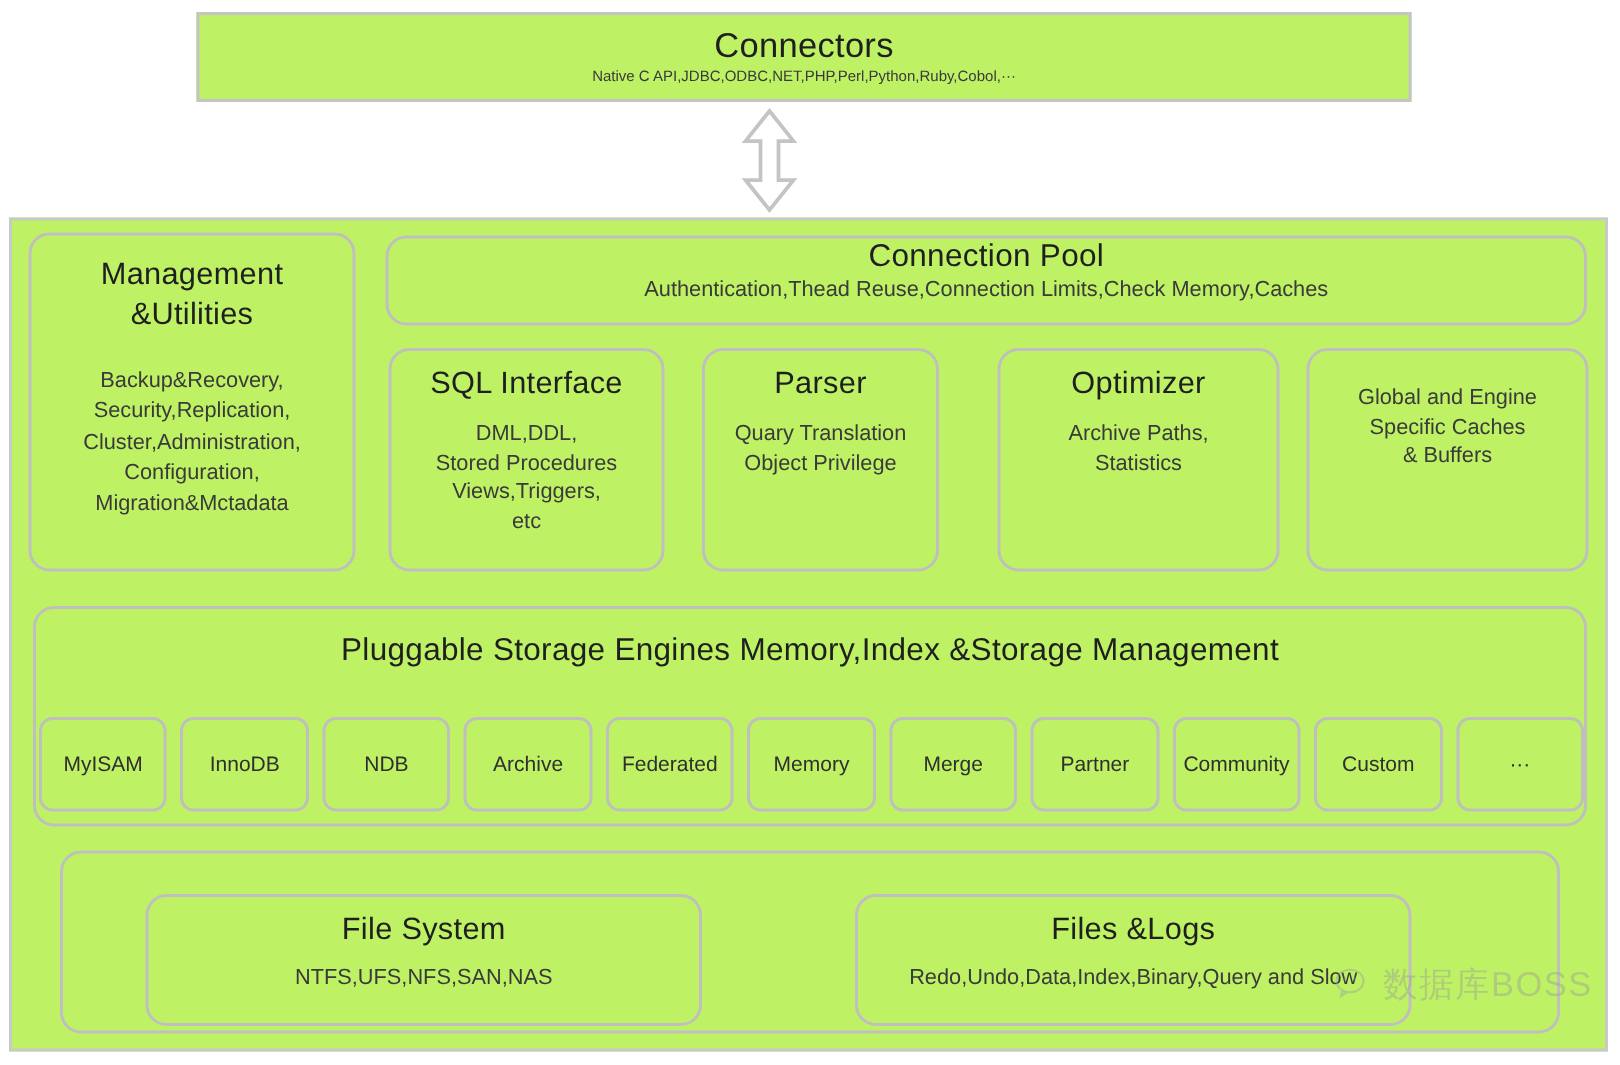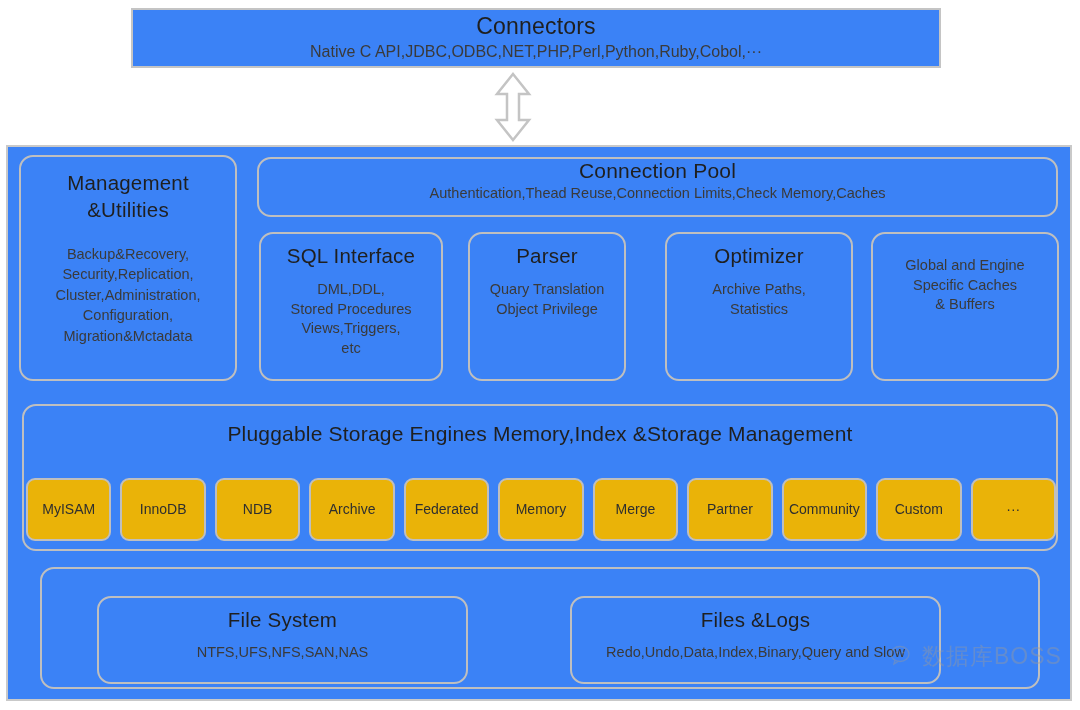--- a/index.html
+++ b/index.html
@@ -19,21 +19,21 @@
   .stage {
     position: absolute;
     left: 0; top: 0;
     width: 1080px;
     height: 710px;
   }
 
   
   .box {
     position: absolute;
-    background: #3b82f6;
+    background: #bef264;
     border: 2px solid #bfbfbf;
     box-sizing: border-box;
   }
   .rounded { border-radius: 14px; }
 
   .title {
     text-align: center;
     font-weight: 400;
     color: #1f1f1f;
     letter-spacing: .2px;
@@ -49,21 +49,21 @@
     left: 131px; top: 8px;
     width: 810px; height: 60px;
     border-radius: 0;
     border: 2px solid #c4c4c4;
     display: flex;
     flex-direction: column;
     justify-content: center;
     align-items: center;
   }
   #connectors .title { font-size: 23px; margin-bottom: 1px; }
-  #connectors .sub { font-size: 16px; }
+  #connectors .sub { font-size: 10px; }
 
   
   #arrow {
     position: absolute;
     left: 494px; top: 72px;
     width: 38px; height: 70px;
   }
 
   
   #server-panel {
@@ -120,21 +120,21 @@
   #engine-row {
     position: absolute;
     left: 26px; top: 478px;
     width: 1030px; height: 63px;
     display: flex;
     gap: 9px;
   }
   .chip {
     position: relative;
     flex: 1 1 0;
-    background: #eab308;
+    background: #bef264;
     border: 2px solid #bfbfbf;
     border-radius: 9px;
     box-sizing: border-box;
     display: flex;
     align-items: center;
     justify-content: center;
     text-align: center;
     font-size: 14px;
     color: #2f2f2f;
     line-height: 1.25;

